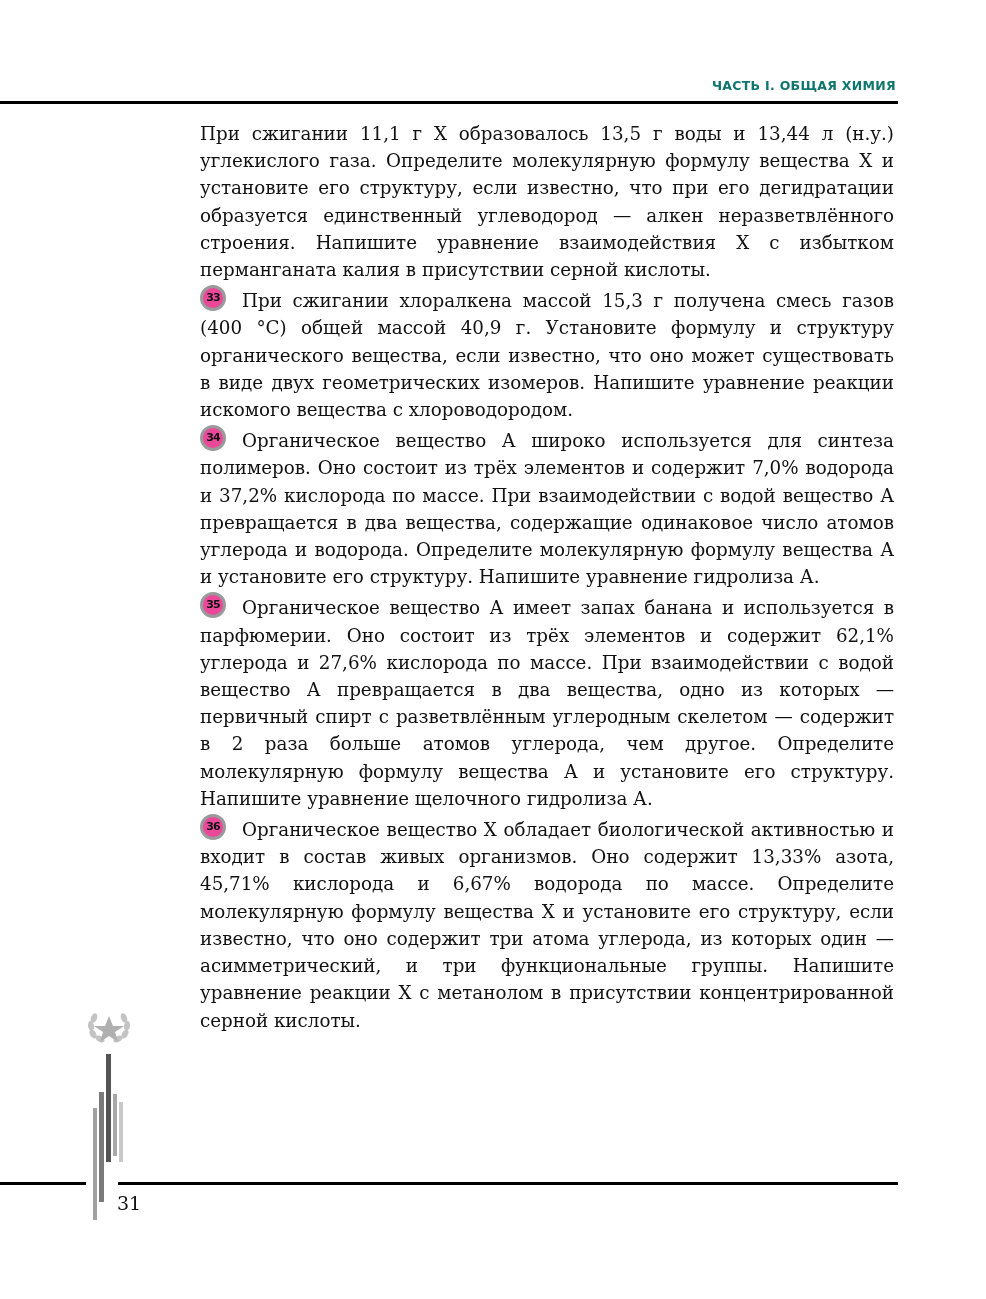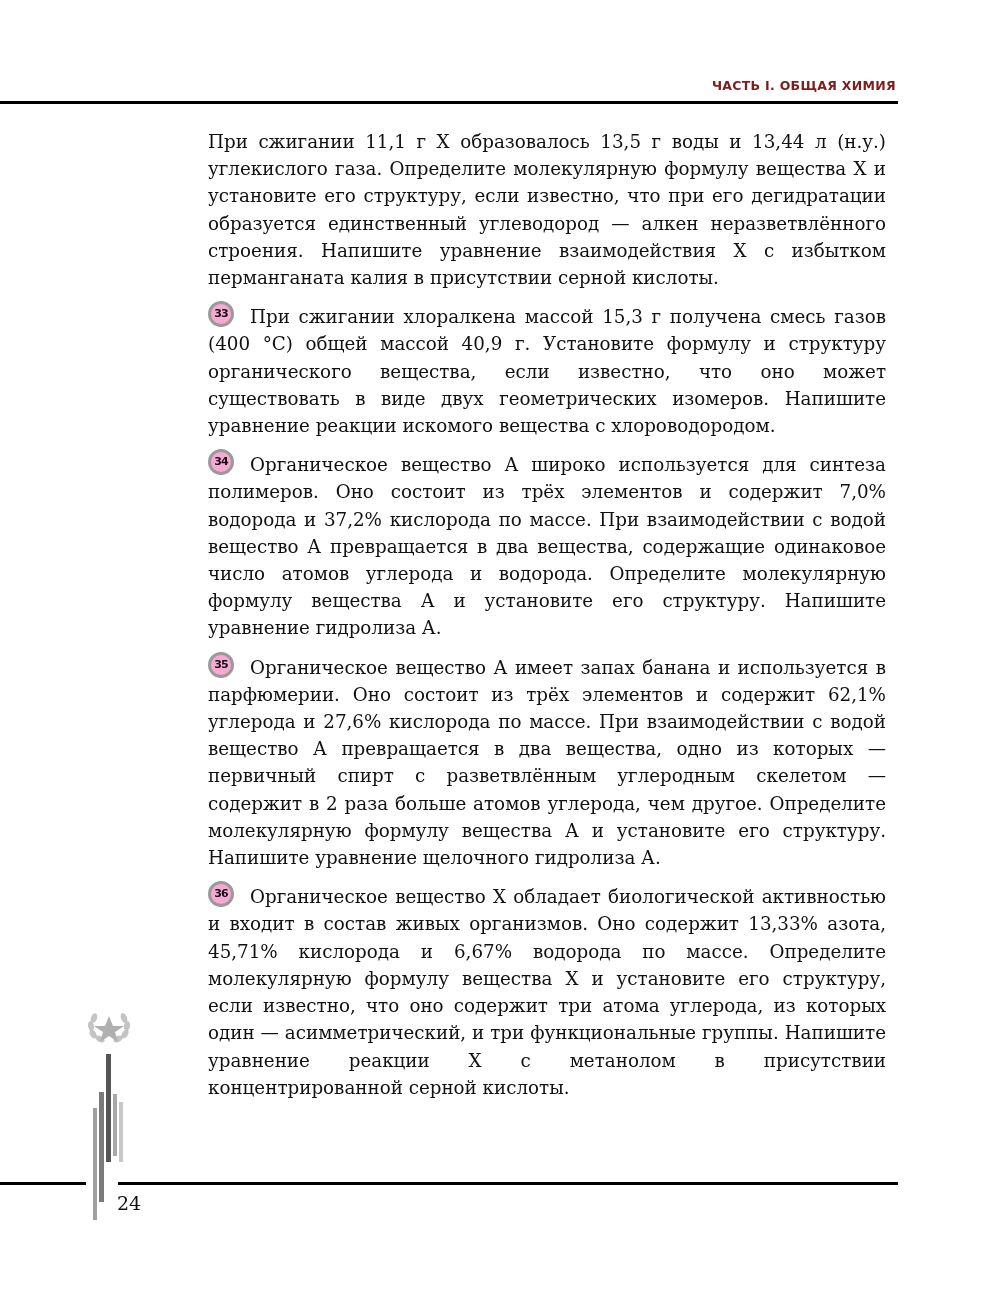--- a/index.html
+++ b/index.html
@@ -1,32 +1,32 @@
 <!DOCTYPE html>
 <html><head>
   <meta charset="utf-8">
   <style>
     html, body { margin: 0; padding: 0; background: #ffffff; }
     body { width: 986px; height: 1299px; position: relative; overflow: hidden; }
     .running-head {
       position: absolute; top: 78px; right: 90px;
       font-family: "DejaVu Sans", sans-serif; font-size: 12.5px; font-weight: bold;
-      color: #7f1d1d; letter-spacing: 0.3px;
+      color: #0f766e; letter-spacing: 0.3px;
     }
     .top-rule { position: absolute; left: 0; top: 101px; width: 898px; height: 3px; background: #000; }
     .content {
       position: absolute; left: 196px; top: 116px; width: 702px;
       font-family: "DejaVu Serif", serif; font-size: 18.3px; line-height: 27.2px;
       color: #111; text-align: justify;
     }
-    .content p { margin: 12px; }
+    .content p { margin: 4px; }
     .task { margin-top: 26px; position: relative; }
     .task-num {
       display: inline-block; width: 26px; height: 26px; border-radius: 50%;
-      border: 3px solid #9a9a9a; box-sizing: border-box; background: #f9a8d4;
+      border: 3px solid #9a9a9a; box-sizing: border-box; background: #ec4899;
       font-family: "DejaVu Sans", sans-serif; font-size: 11px; font-weight: bold;
       color: #111; text-align: center; line-height: 20px; letter-spacing: -1px;
       vertical-align: 4px; margin-right: 16px; position: relative; top: -2px;
     }
     .bottom-rule-left { position: absolute; left: 0; top: 1182px; width: 86px; height: 3px; background: #000; }
     .bottom-rule-right { position: absolute; left: 118px; top: 1182px; width: 780px; height: 3px; background: #000; }
     .page-number {
       position: absolute; left: 117px; top: 1192px;
       font-family: "DejaVu Serif", serif; font-size: 19px; color: #111;
     }
@@ -70,13 +70,13 @@
   <polygon fill="#b0b0b0" points="25,6 29,16 40,16 31,22 34,32 25,26 16,32 19,22 10,16 21,16"></polygon>
   <rect x="22" y="44" width="5" height="108" fill="#555"></rect>
   <rect x="15" y="82" width="5" height="110" fill="#7a7a7a"></rect>
   <rect x="29" y="84" width="4" height="62" fill="#a8a8a8"></rect>
   <rect x="35" y="92" width="4" height="60" fill="#c8c8c8"></rect>
   <rect x="9" y="98" width="4" height="112" fill="#a0a0a0"></rect>
 </svg>
 
 <div class="bottom-rule-left"></div>
 <div class="bottom-rule-right"></div>
-<div class="page-number">24</div>
+<div class="page-number">31</div>
 
 </body></html>

